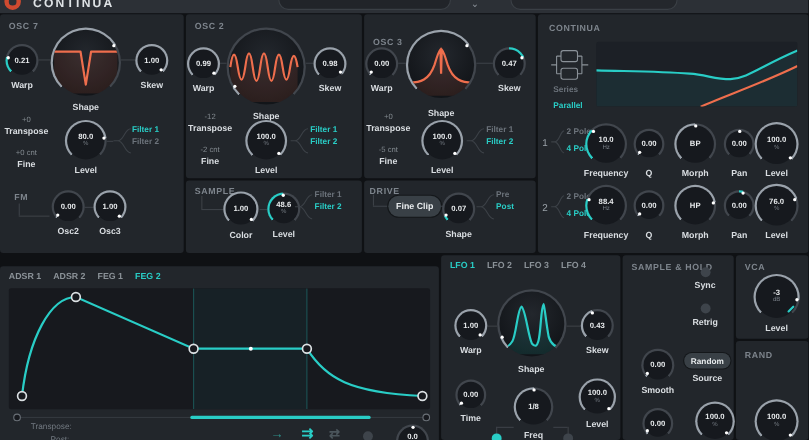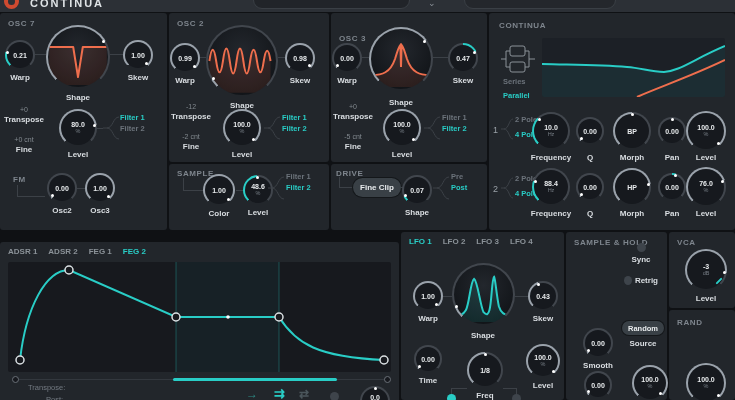--- a/index.html
+++ b/index.html
@@ -540,25 +540,25 @@
   <div class="led" style="left:46px;top:162px;background:var(--cy)"></div>
   <div class="led" style="left:111px;top:162px"></div>
 </div>
 
 <div class="panel" style="left:566px;top:232px;width:101px;height:168px">
   <div class="ptitle" style="left:8px;top:6px">SAMPLE &amp; HOLD</div>
   <div style="position:absolute;left:58px;top:11px;width:34px;display:flex;flex-direction:column;align-items:center;gap:3px">
     <div class="led" style="position:static"></div>
     <div class="klabel">Sync</div>
   </div>
-  <div style="position:absolute;left:58px;top:44px;width:34px;display:flex;flex-direction:row;align-items:center;gap:3px">
+  <div style="position:absolute;left:58px;top:44px;width:34px;display:flex;flex-direction:column;align-items:center;gap:3px">
     <div class="led" style="position:static"></div>
     <div class="klabel">Retrig</div>
   </div>
-  <div class="kwrap" style="left:17px;top:96px">
+  <div class="kwrap" style="left:17px;top:85px">
     <div class="knob" style="height: 30px; width: 30px; background: conic-gradient(from 225deg, var(--track) 0deg 0deg, var(--grayfill) 0deg 5.4deg, var(--track) 5.4deg 270deg, transparent 270deg 360deg);">
         <div class="kface">
           <div class="kval">0.00</div>
         </div>
         <div class="kdot" style="left: 3.86858px; top: 21.4678px;"></div>
       </div>
     <div class="klabel">Smooth</div>
   </div>
   <div class="pill" style="left:56px;top:89px;width:42px;height:14px;font-size:7.5px">Random</div>
   <div class="cl" style="left:77px;top:107px">Source</div>

